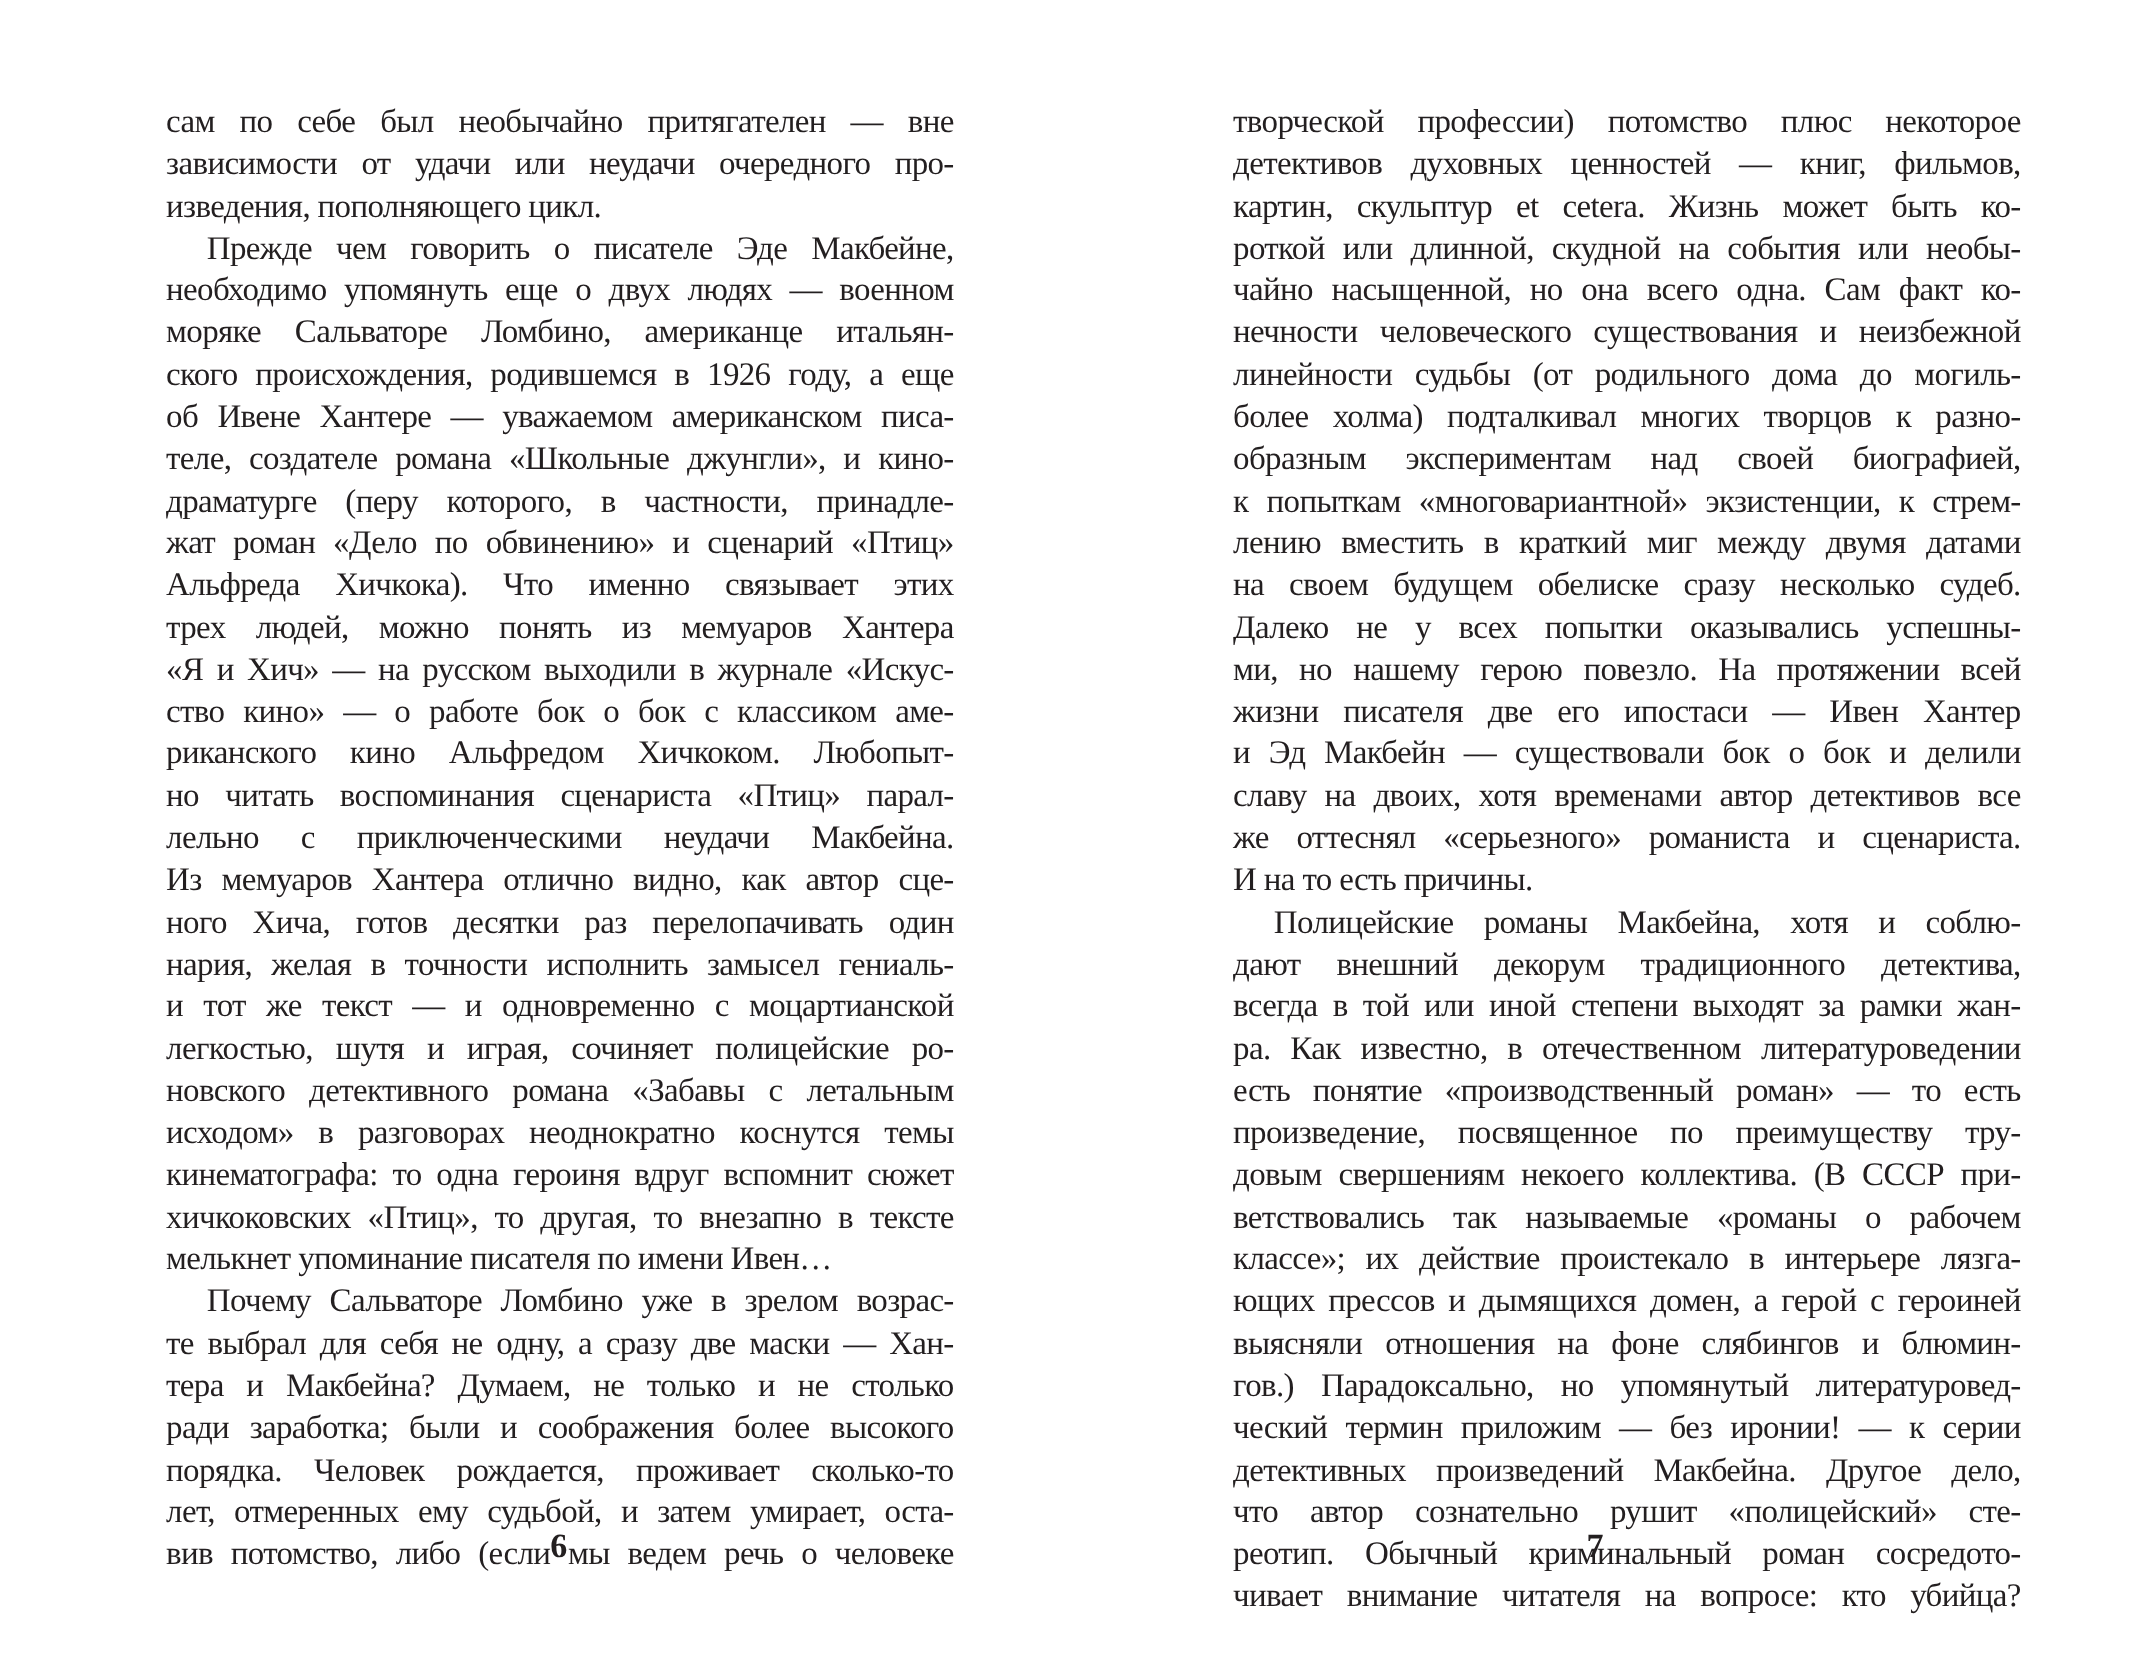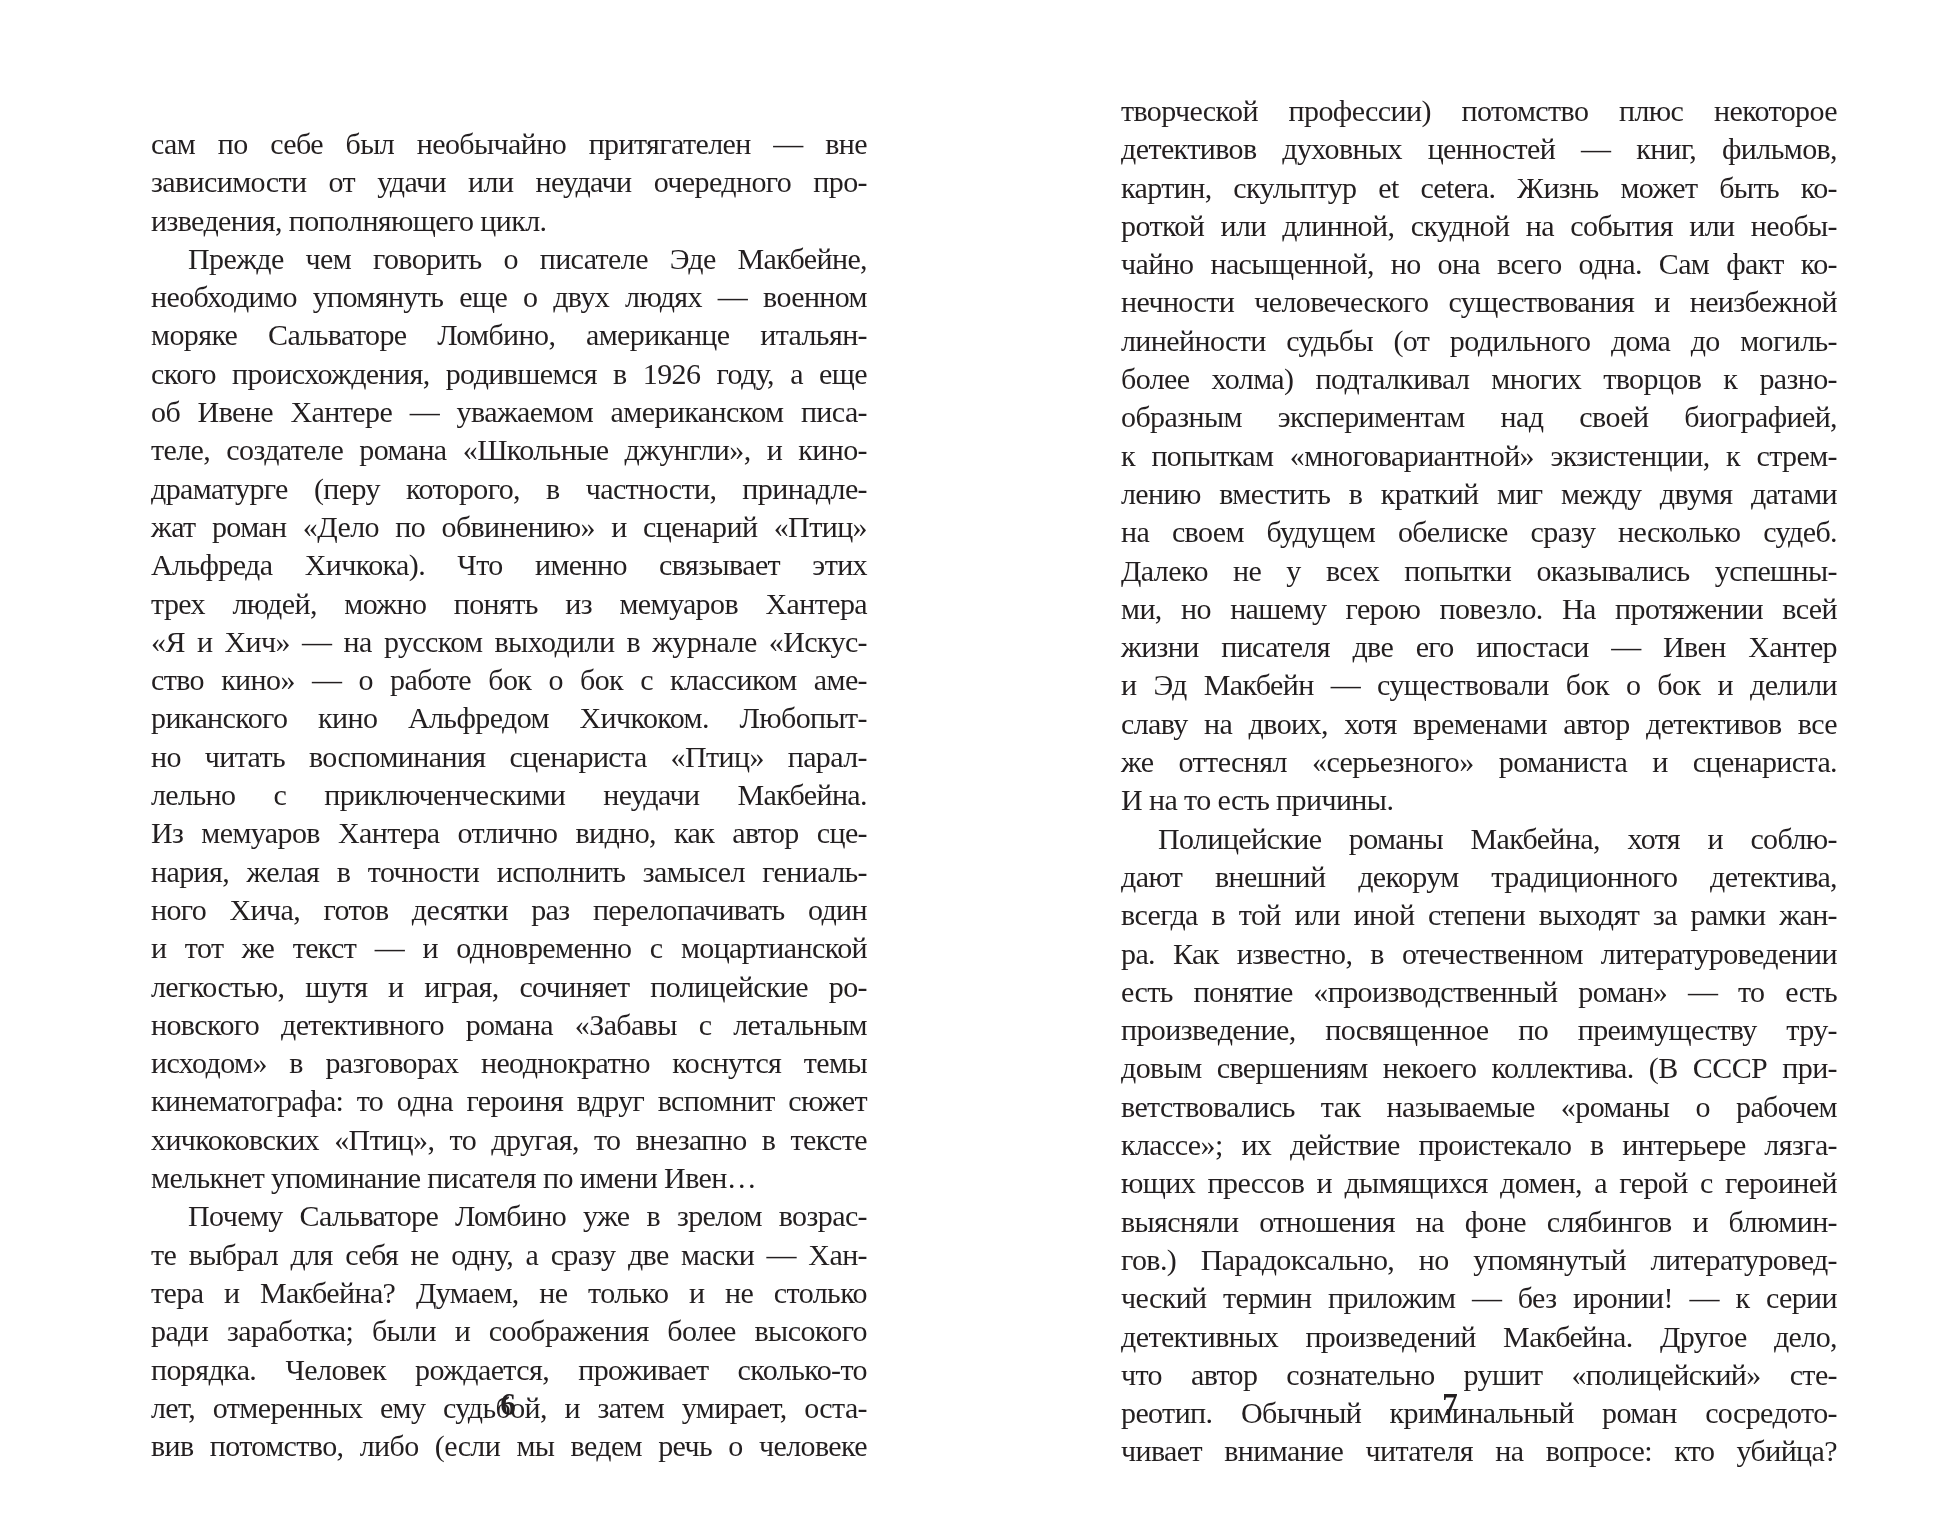--- a/index.html
+++ b/index.html
@@ -13,21 +13,21 @@
     position: relative;
     overflow: hidden;
     font-family: "Liberation Serif", "DejaVu Serif", serif;
     color: #231f20;
   }
   .page {
     position: absolute;
     top: 92px;
     width: 716px;
   }
-  .page.left  { left: 151px; margin-top: 33px; }
+  .page.left  { left: 151px; }
   .page.right { left: 1121px; }
 
   .line {
     display: block;
     height: 38.3px;
     line-height: 38.3px;
     font-size: 30px;
     white-space: nowrap;
     text-align: justify;
     text-align-last: justify;
@@ -67,22 +67,22 @@
     <span class="line">драматурге (перу которого, в частности, принадле-</span>
     <span class="line">жат роман «Дело по обвинению» и сценарий «Птиц»</span>
     <span class="line">Альфреда Хичкока). Что именно связывает этих</span>
     <span class="line">трех людей, можно понять из мемуаров Хантера</span>
     <span class="line">«Я и Хич» — на русском выходили в журнале «Искус-</span>
     <span class="line">ство кино» — о работе бок о бок с классиком аме-</span>
     <span class="line">риканского кино Альфредом Хичкоком. Любопыт-</span>
     <span class="line">но читать воспоминания сценариста «Птиц» парал-</span>
     <span class="line">лельно с приключенческими неудачи Макбейна.</span>
     <span class="line">Из мемуаров Хантера отлично видно, как автор сце-</span>
+    <span class="line">ного Хича, готов десятки раз перелопачивать один</span>
     <span class="line">нария, желая в точности исполнить замысел гениаль-</span>
-    <span class="line">ного Хича, готов десятки раз перелопачивать один</span>
     <span class="line">и тот же текст — и одновременно с моцартианской</span>
     <span class="line">легкостью, шутя и играя, сочиняет полицейские ро-</span>
     <span class="line">новского детективного романа «Забавы с летальным</span>
     <span class="line">исходом» в разговорах неоднократно коснутся темы</span>
     <span class="line">кинематографа: то одна героиня вдруг вспомнит сюжет</span>
     <span class="line">хичкоковских «Птиц», то другая, то внезапно в тексте</span>
     <span class="line last">мелькнет упоминание писателя по имени Ивен…</span>
     <span class="line indent">Почему Сальваторе Ломбино уже в зрелом возрас-</span>
     <span class="line">те выбрал для себя не одну, а сразу две маски — Хан-</span>
     <span class="line">тера и Макбейна? Думаем, не только и не столько</span>

